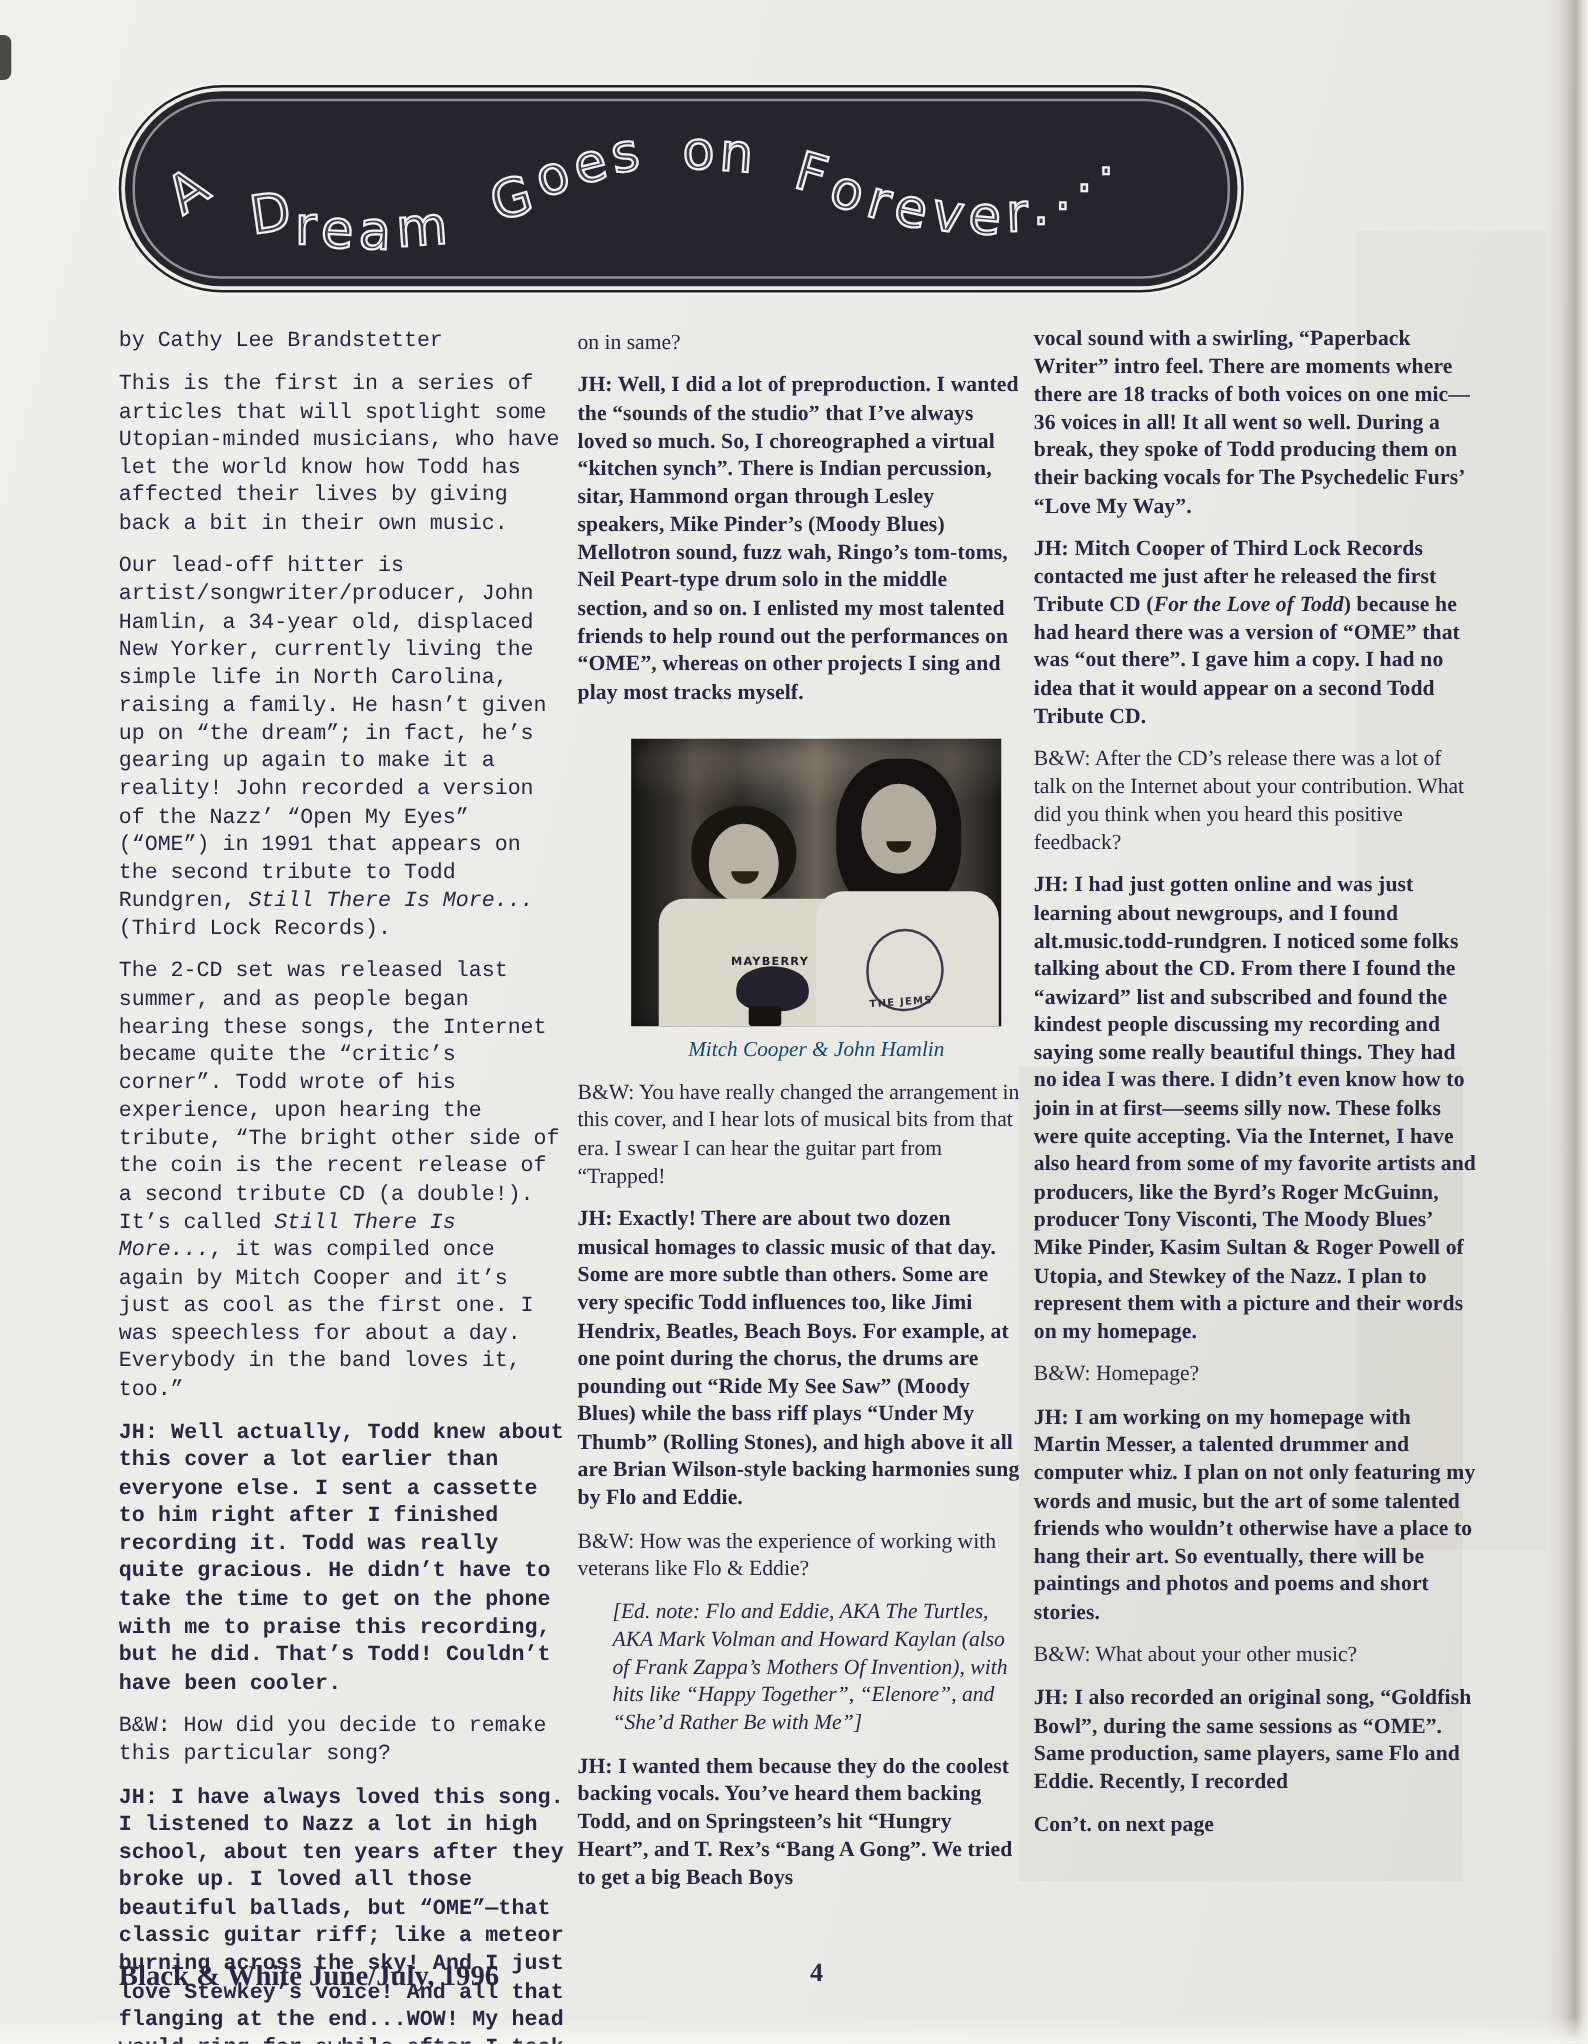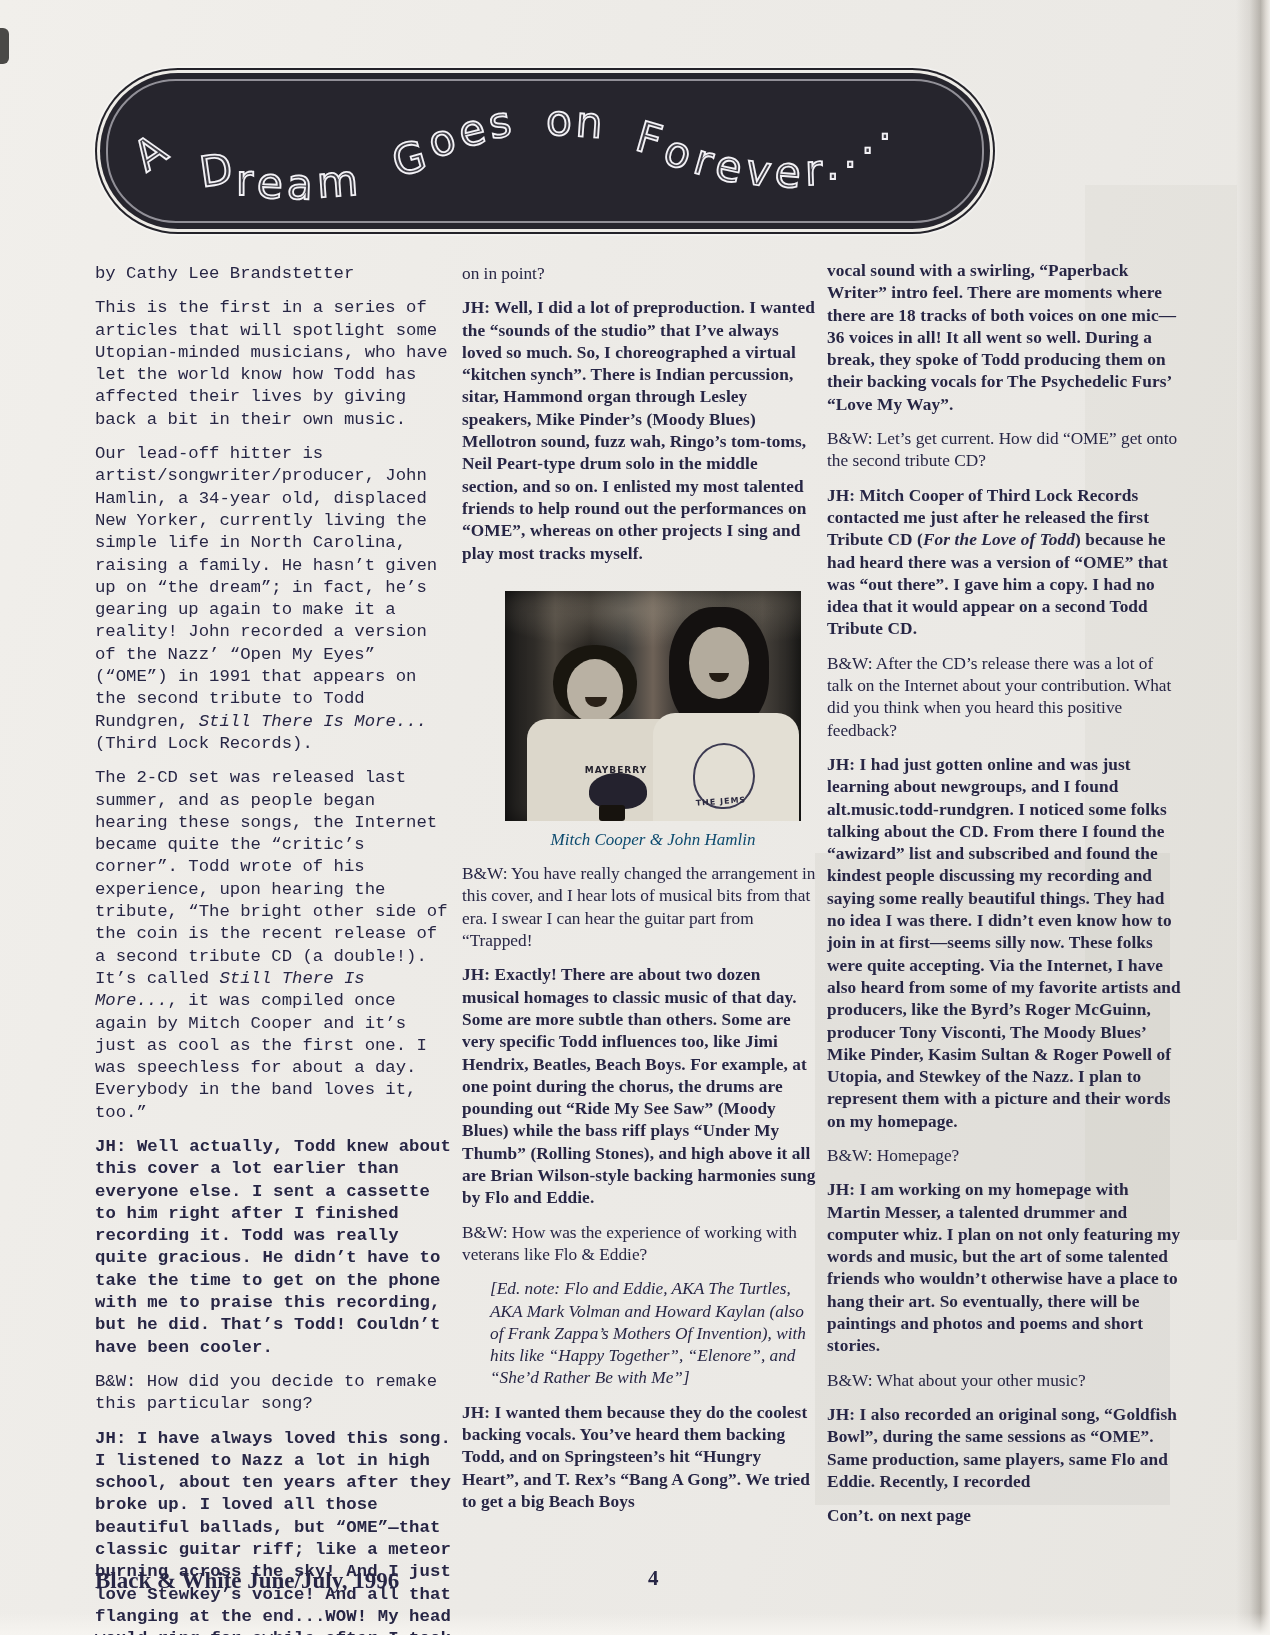--- a/index.html
+++ b/index.html
@@ -110,21 +110,21 @@
     <p class="para n"><span>by Cathy Lee Brandstetter</span></p>
     <p class="para n"><span>This is the first in a series of articles that will spotlight some Utopian-minded musicians, who have let the world know how Todd has affected their lives by giving back a bit in their own music.</span></p>
     <p class="para n"><span>Our lead-off hitter is artist/songwriter/producer, John Hamlin, a 34-year old, displaced New Yorker, currently living the simple life in North Carolina, raising a family. He hasn’t given up on “the dream”; in fact, he’s gearing up again to make it a reality! John recorded a version of the Nazz’ “Open My Eyes” (“OME”) in 1991 that appears on the second tribute to Todd Rundgren, </span><span class="em">Still There Is More...</span><span> (Third Lock Records).</span></p>
     <p class="para n"><span>The 2-CD set was released last summer, and as people began hearing these songs, the Internet became quite the “critic’s corner”. Todd wrote of his experience, upon hearing the tribute, “The bright other side of the coin is the recent release of a second tribute CD (a double!). It’s called </span><span class="em">Still There Is More...</span><span>, it was compiled once again by Mitch Cooper and it’s just as cool as the first one. I was speechless for about a day. Everybody in the band loves it, too.”</span></p>
     <p class="para b"><span>JH: Well actually, Todd knew about this cover a lot earlier than everyone else.  I sent a cassette to him right after I finished recording it. Todd was really quite gracious. He didn’t have to take the time to get on the phone with me to praise this recording, but he did. That’s Todd!  Couldn’t have been cooler.</span></p>
     <p class="para n"><span>B&amp;W: How did you decide to remake this particular song?</span></p>
     <p class="para b"><span>JH: I have always loved this song.  I listened to Nazz a lot in high school, about ten years after they broke up. I loved all those beautiful ballads, but “OME”—that classic guitar riff; like a meteor burning across the sky! And I just love Stewkey’s voice! And all that flanging at the end...WOW!  My head would ring for awhile after I took the headphones off! I thought it was a very underrated song so I wanted to bring it to the fore again, to do some head-ringing of my own! I knew the imagery in the lyrics and the power of that riff would be perfect for my kind of production.</span></p>
     <p class="para n"><span>B&amp;W: This is an extremely complex and densely textured production. What all is going</span></p>
   </div>
 <div class="col" id="col2">
-    <p class="para n"><span>on in point?</span></p>
+    <p class="para n"><span>on in same?</span></p>
     <p class="para b"><span>JH: Well, I did a lot of preproduction.  I wanted the “sounds of the studio” that I’ve always loved so much.  So, I choreographed a virtual “kitchen synch”. There is Indian percussion, sitar, Hammond organ through Lesley speakers, Mike Pinder’s (Moody Blues) Mellotron sound, fuzz wah, Ringo’s tom-toms, Neil Peart-type drum solo in the middle section, and so on. I enlisted my most talented friends to help round out the performances on “OME”, whereas on other projects I sing and play most tracks myself.</span></p>
   <figure class="photo-block" style="margin:26px 0 12px 43px;">
     <div class="photo">
       <div class="p1-hair"></div>
       <div class="p1-face"></div>
       <div class="p1-smile"></div>
       <div class="p1-body">
         <div class="p1-shirt-text">MAYBERRY</div>
         <div class="p1-logo"></div>
         <div class="p1-mug"></div>
@@ -140,21 +140,20 @@
     <figcaption class="photo-caption">Mitch Cooper &amp; John Hamlin</figcaption>
   </figure>
 <p class="para n"><span>B&amp;W: You have really changed the arrangement in this cover, and I hear lots of musical bits from that era. I swear I can hear the guitar part from “Trapped!</span></p>
     <p class="para b"><span>JH: Exactly! There are about two dozen musical homages to classic music of that day. Some are more subtle than others. Some are very specific Todd influences too, like Jimi Hendrix, Beatles, Beach Boys.  For example, at one point during the chorus, the drums are pounding out “Ride My See Saw” (Moody Blues) while the bass riff plays “Under My Thumb” (Rolling Stones), and high above it all are Brian Wilson-style backing harmonies sung by Flo and Eddie.</span></p>
     <p class="para n"><span>B&amp;W: How was the experience of working with veterans like Flo &amp; Eddie?</span></p>
     <p class="para i"><span>[Ed. note: Flo and Eddie, AKA The Turtles, AKA Mark Volman and Howard Kaylan (also of Frank Zappa’s Mothers Of Invention), with hits like “Happy Together”, “Elenore”, and “She’d Rather Be with Me”]</span></p>
     <p class="para b"><span>JH: I wanted them because they do the coolest backing vocals.  You’ve heard them backing Todd, and on Springsteen’s hit “Hungry Heart”, and T. Rex’s “Bang A Gong”.  We tried to get a big Beach Boys</span></p>
   </div>
 <div class="col" id="col3">
     <p class="para b"><span>vocal sound with a swirling, “Paperback Writer” intro feel.  There are moments where there are 18 tracks of both voices on one mic—36 voices in all!  It all went so well. During a break, they spoke of Todd producing them on their backing vocals for The Psychedelic Furs’ “Love My Way”.</span></p>
-    <p class="para n"><span>B&amp;W: Let’s get current. How did “OME” get onto the second tribute CD?</span></p>
     <p class="para b"><span>JH: Mitch Cooper of Third Lock Records contacted me just after he released the first Tribute CD (</span><span class="em">For the Love of Todd</span><span>) because he had heard there was a version of “OME” that was “out there”. I gave him a copy. I had no idea that it would appear on a second Todd Tribute CD.</span></p>
     <p class="para n"><span>B&amp;W: After the CD’s release there was a lot of talk on the Internet about your contribution. What did you think when you heard this positive feedback?</span></p>
     <p class="para b"><span>JH: I had just gotten online and was just learning about newgroups, and I found alt.music.todd-rundgren. I noticed some folks talking about the CD.  From there I found the “awizard” list and subscribed and found the kindest people discussing my recording and saying some really beautiful things. They had no idea I was there. I didn’t even know how to join in at first—seems silly now. These folks were quite accepting. Via the Internet, I have also heard from some of my favorite artists and producers, like the Byrd’s Roger McGuinn, producer Tony Visconti, The Moody Blues’ Mike Pinder, Kasim Sultan &amp; Roger Powell of Utopia, and Stewkey of the Nazz. I plan to represent them with a picture and their words on my homepage.</span></p>
     <p class="para n"><span>B&amp;W: Homepage?</span></p>
     <p class="para b"><span>JH: I am working on my homepage with Martin Messer, a talented drummer and computer whiz.  I plan on not only featuring my words and music, but the art of some talented friends who wouldn’t otherwise have a place to hang their art.  So eventually, there will be paintings and photos and poems and short stories.</span></p>
     <p class="para n"><span>B&amp;W: What about your other music?</span></p>
     <p class="para b"><span>JH:  I also recorded an original song, “Goldfish Bowl”, during the same sessions as “OME”. Same production, same players, same Flo and Eddie. Recently, I recorded</span></p>
     <p class="para bi"><span>Con’t. on next page</span></p>
   </div>
 

